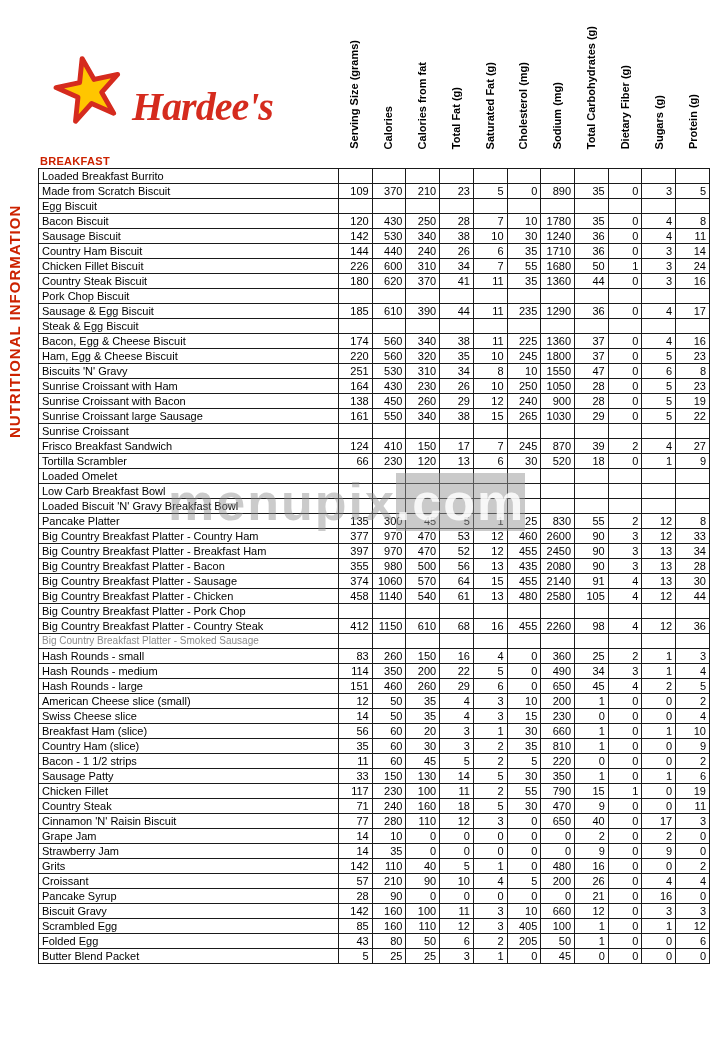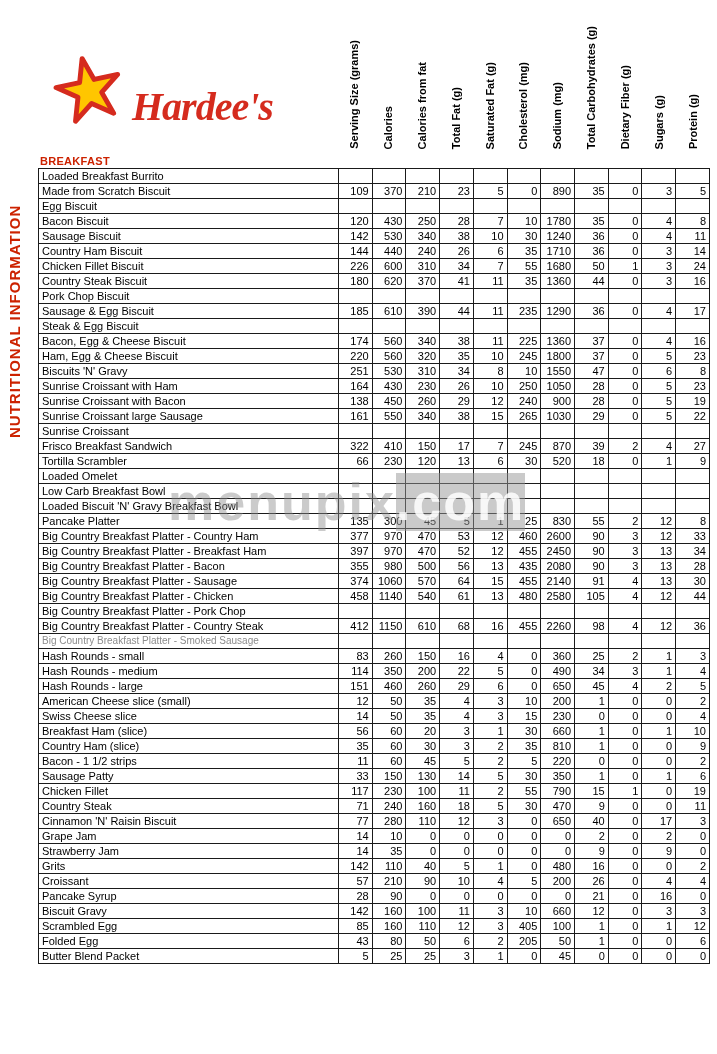--- a/index.html
+++ b/index.html
@@ -366,21 +366,21 @@
           <td class="num"></td>
           <td class="num"></td>
           <td class="num"></td>
           <td class="num"></td>
           <td class="num"></td>
           <td class="num"></td>
           <td class="num"></td>
         </tr>
         <tr>
           <td class="name">Frisco Breakfast Sandwich</td>
-          <td class="num">322</td>
+          <td class="num">124</td>
           <td class="num">410</td>
           <td class="num">150</td>
           <td class="num">17</td>
           <td class="num">7</td>
           <td class="num">245</td>
           <td class="num">870</td>
           <td class="num">39</td>
           <td class="num">2</td>
           <td class="num">4</td>
           <td class="num">27</td>

